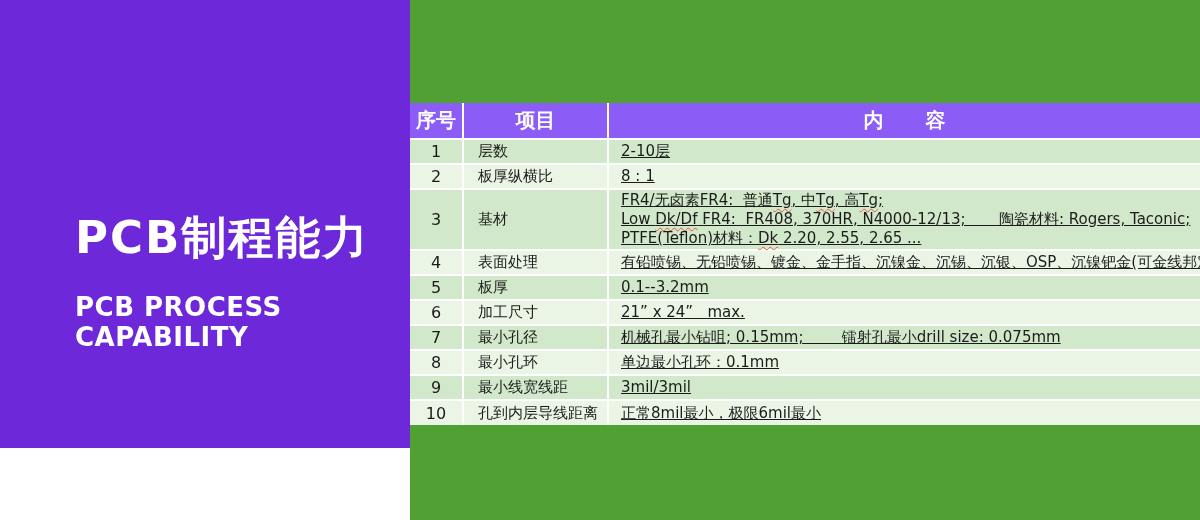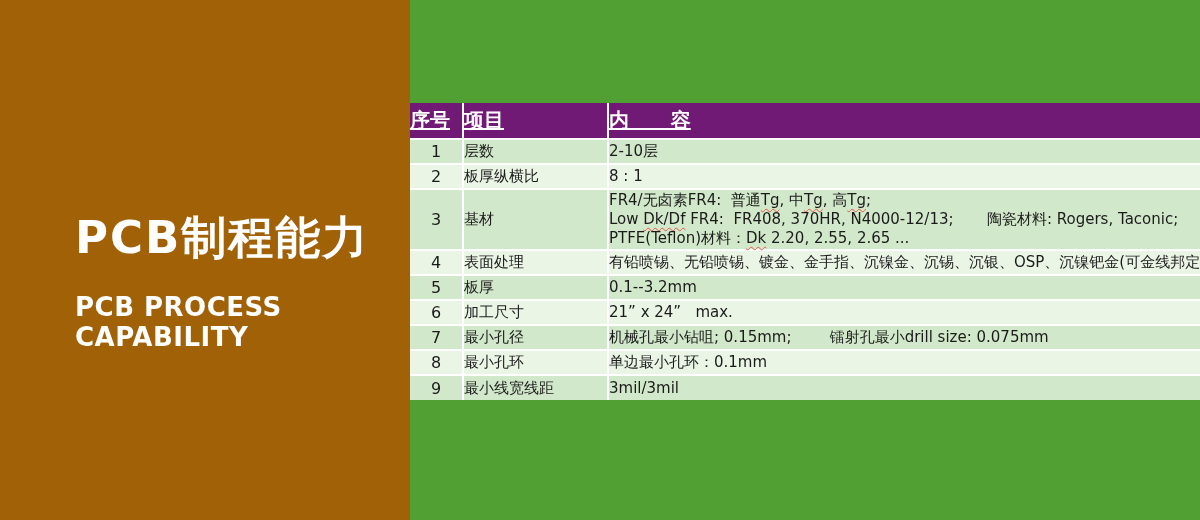--- a/index.html
+++ b/index.html
@@ -2,22 +2,22 @@
 <html><head>
 <meta charset="utf-8">
 <style>
   * { box-sizing: border-box; }
   html, body { margin: 0; padding: 0; }
   body {
     width: 1200px; height: 520px; overflow: hidden; position: relative;
     font-family: "DejaVu Sans", "Liberation Sans", sans-serif;
   }
   .left-panel {
-    position: absolute; left: 0; top: 0; width: 410px; height: 520px;
-    background: #a16207;
+    position: absolute; left: 0; top: 0; width: 410px; height: 448px;
+    background: #6d28d9;
   }
   .title-block {
     position: absolute; left: 75px; top: 212px; color: #ffffff;
   }
   .title-cn {
     font-size: 45px; font-weight: bold; letter-spacing: 2px; line-height: 52px;
     white-space: nowrap;
   }
   .subtitle {
     margin-top: 28px; font-size: 26px; font-weight: bold; line-height: 30px;
@@ -27,38 +27,38 @@
     position: absolute; left: 410px; top: 0; width: 790px; height: 520px;
     background: #51a034;
   }
   table.cap-table {
     position: absolute; top: 103px; left: 0; width: 790px;
     border-collapse: collapse; table-layout: fixed;
   }
   .cap-table col.c-no { width: 53px; }
   .cap-table col.c-item { width: 145px; }
   .cap-table th {
-    background: #701a75; color: #ffffff; font-size: 20px; font-weight: bold;
+    background: #8b5cf6; color: #ffffff; font-size: 20px; font-weight: bold;
     height: 36px; border: 2px solid #ffffff; border-top: none;
-    white-space: pre; text-align: left; padding: 0; text-decoration: underline;
+    white-space: pre; text-align: center; padding: 0;
   }
   .cap-table th:first-child { border-left: none; }
   .cap-table th:last-child  { border-right: none; }
   .cap-table td {
     border: 2px solid #ffffff; font-size: 15px; color: #1b1b1b;
     height: 25px; padding: 1px 0; vertical-align: middle;
   }
   .cap-table td:first-child { border-left: none; }
   .cap-table td:last-child  { border-right: none; }
   .cap-table tbody tr:last-child td { border-bottom: none; }
   tr.odd  td { background: #d2e8ca; }
   tr.even td { background: #ebf5e6; }
   td.no   { text-align: center; font-size: 16px; }
-  td.item { }
-  td.content { padding-left: 0; }
+  td.item { padding-left: 14px; }
+  td.content { padding-left: 12px; text-decoration: underline; }
   .line { line-height: 19px; white-space: pre; }
   .sq {
     text-decoration: underline; text-decoration-style: wavy;
     text-decoration-color: #e2574d; text-decoration-thickness: 1px;
     text-underline-offset: 3px;
     margin-top: 28px;
   }
 </style>
 </head>
 <body>
@@ -146,15 +146,22 @@
             <div class="line"><span>单边最小孔环：0.1mm</span></div>
           </td>
         </tr>
         <tr class="odd">
           <td class="no">9</td>
           <td class="item">最小线宽线距</td>
           <td class="content">
             <div class="line"><span>3mil/3mil</span></div>
           </td>
         </tr>
+        <tr class="even">
+          <td class="no">10</td>
+          <td class="item">孔到内层导线距离</td>
+          <td class="content">
+            <div class="line"><span>正常8mil最小，极限6mil最小</span></div>
+          </td>
+        </tr>
       </tbody>
   </table>
 </div>
 
 </body></html>

